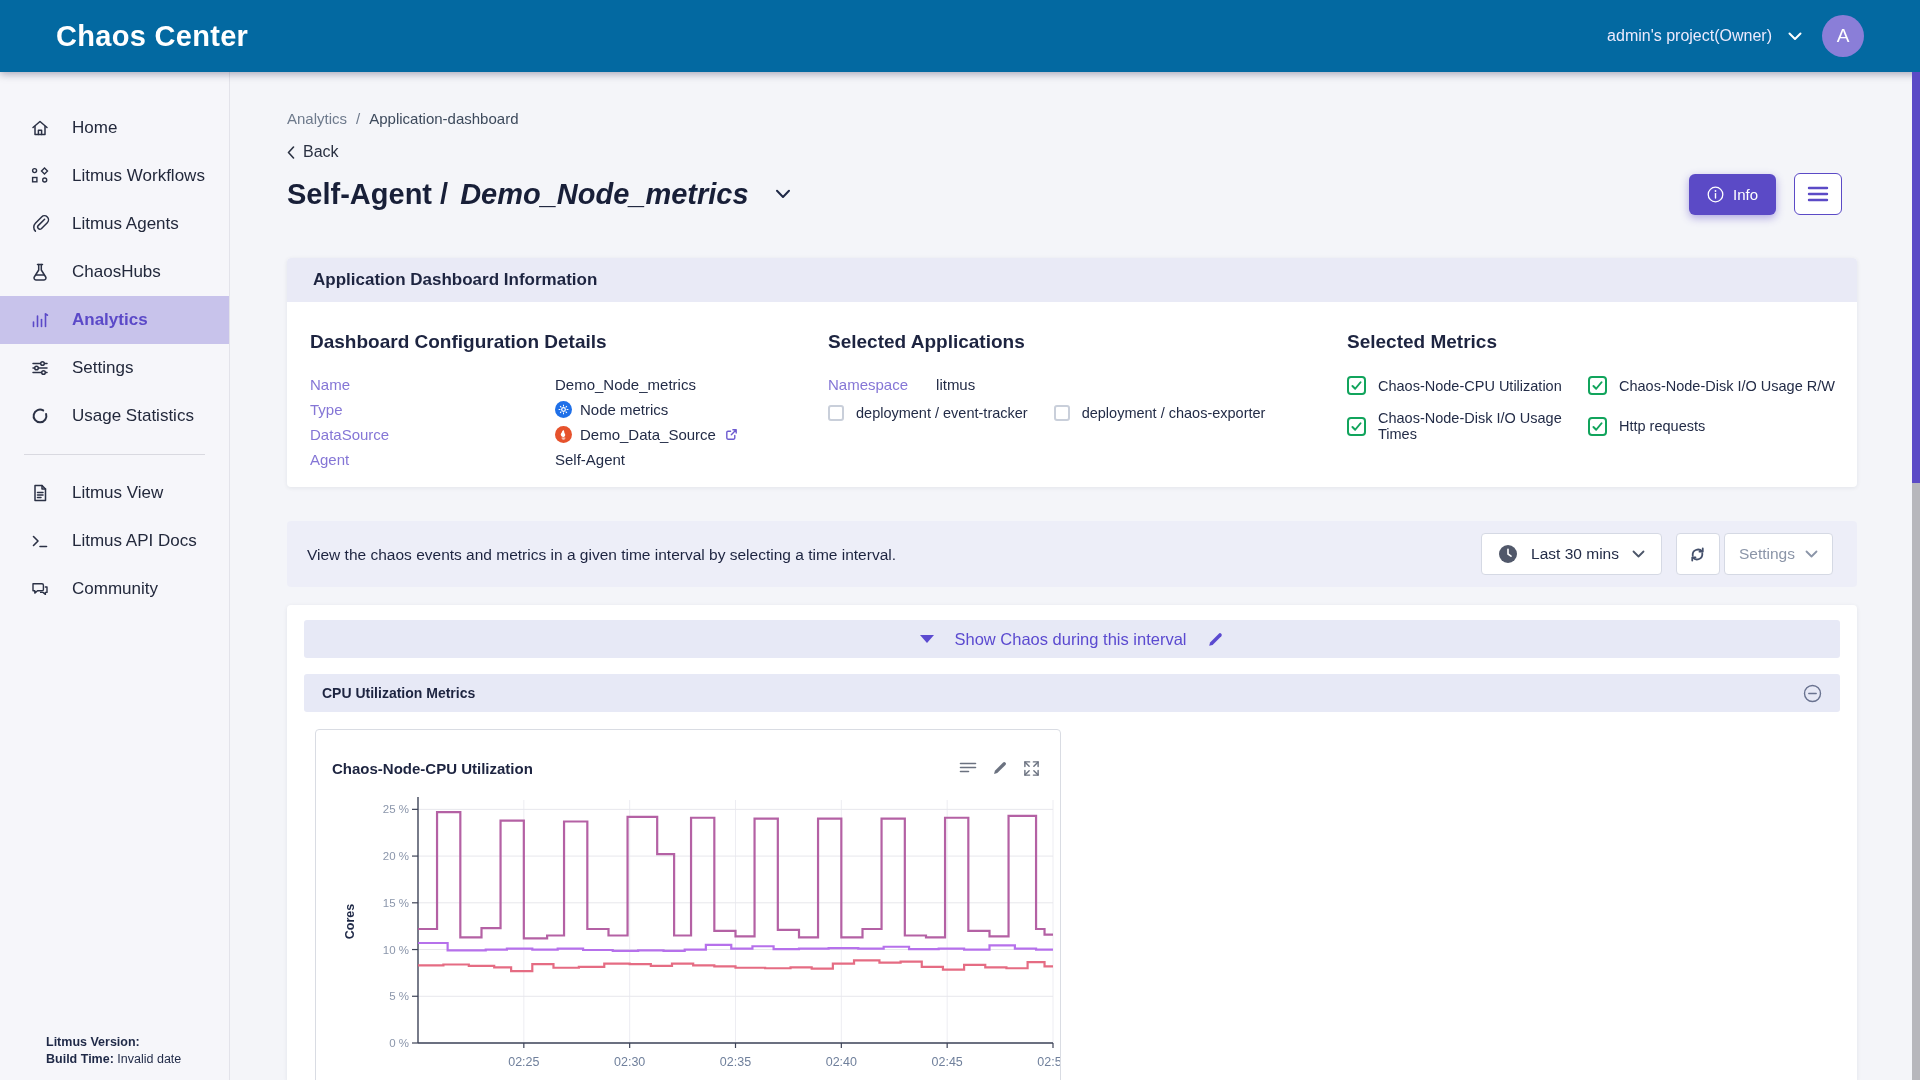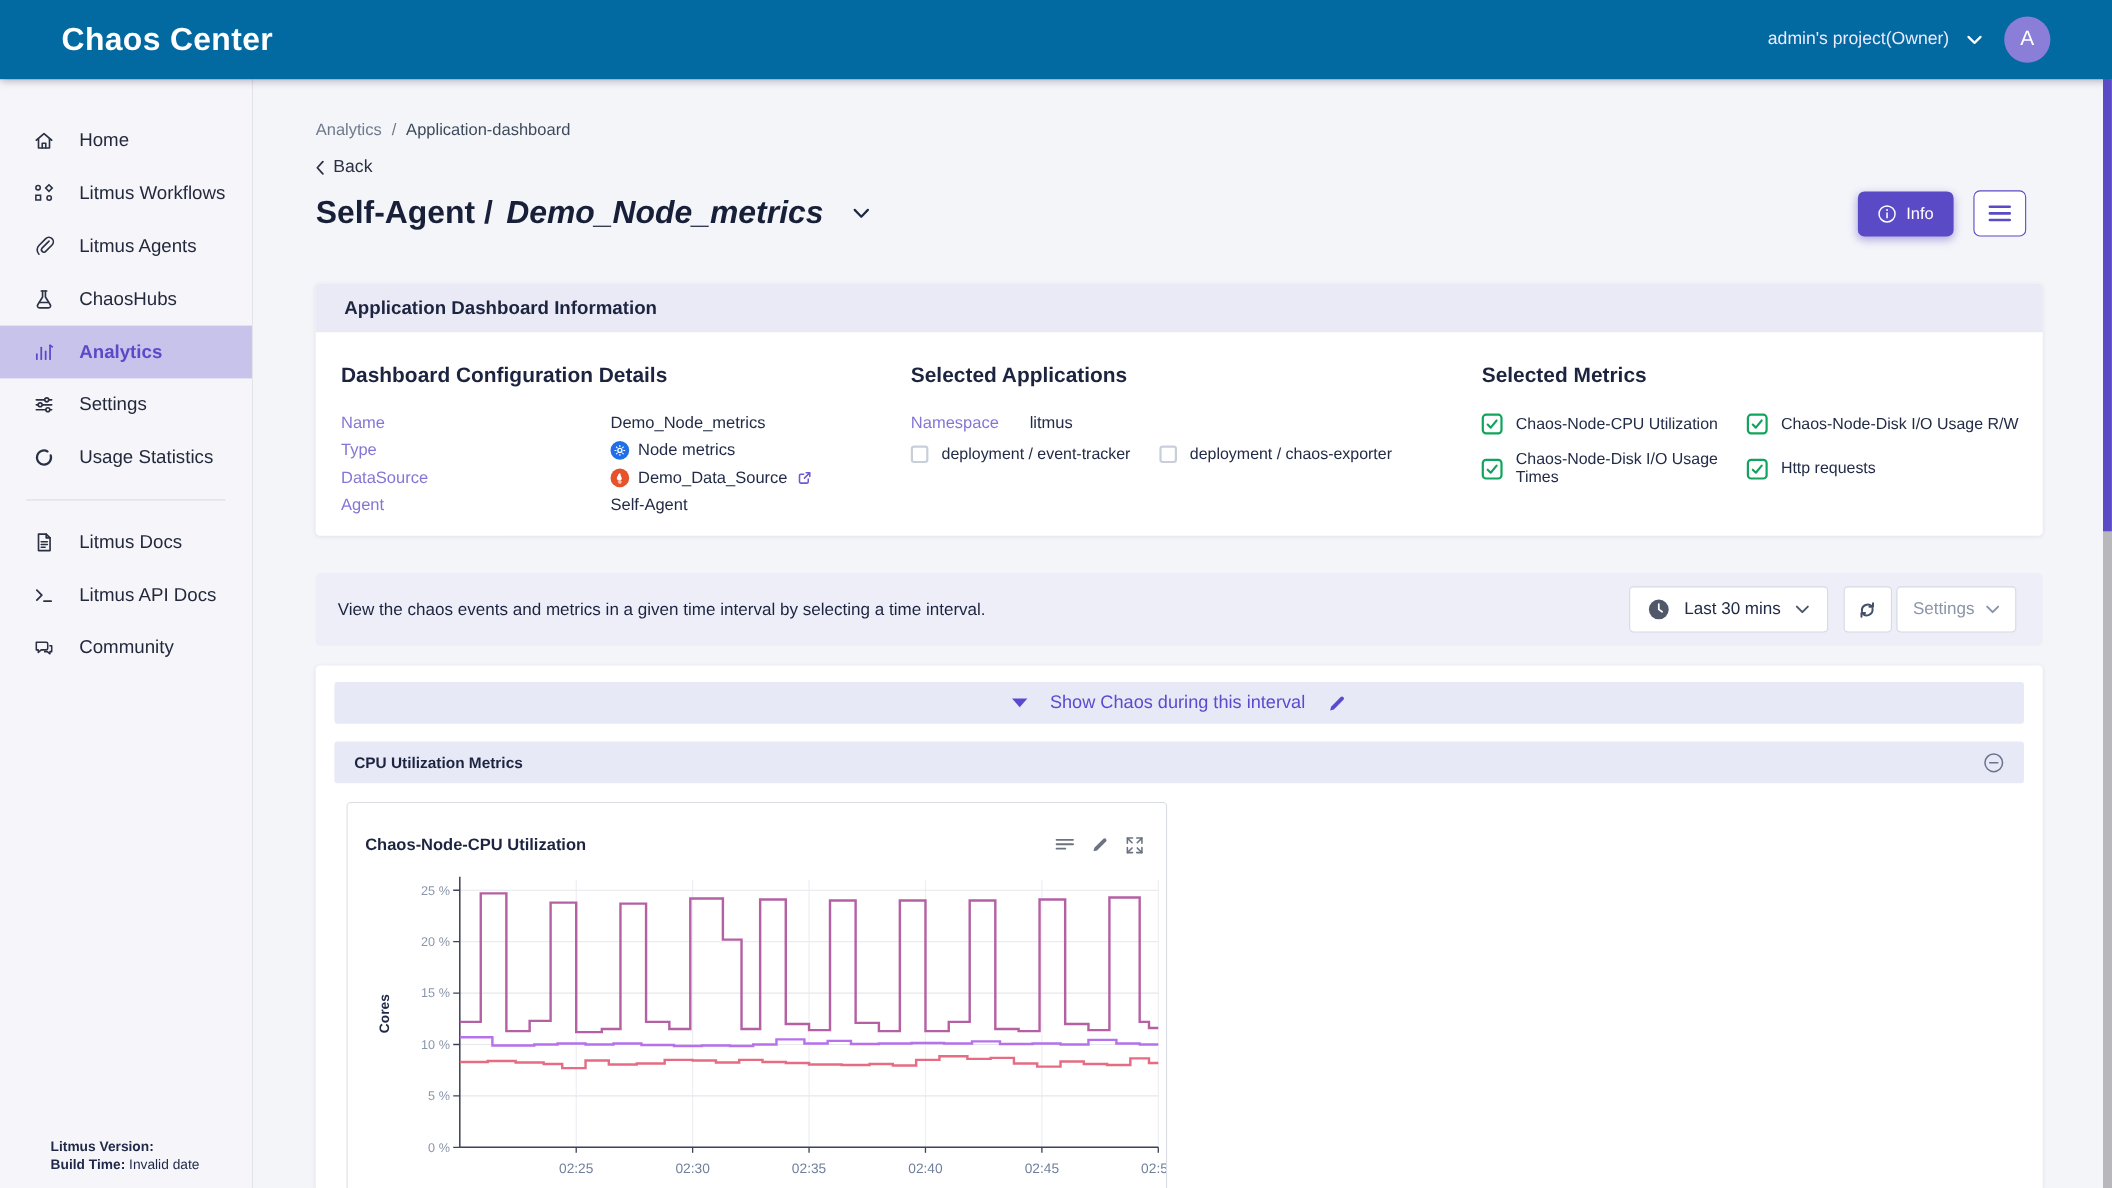--- a/index.html
+++ b/index.html
@@ -201,21 +201,21 @@
   <div class="nav-item">
     <span class="nav-icon">
       <svg width="20" height="20" viewBox="0 0 20 20" fill="none" stroke="currentColor" stroke-width="1.5" stroke-linecap="round" stroke-linejoin="round">
           <path d="M5 2.5 H12 L15.5 6 V17.5 H5 Z"></path>
           <path d="M12 2.5 V6 H15.5"></path>
           <path d="M7.5 9.5 H13"></path>
           <path d="M7.5 12 H13"></path>
           <path d="M7.5 14.5 H11"></path>
         </svg>
     </span>
-    <span class="nav-label">Litmus Docs</span>
+    <span class="nav-label">Litmus View</span>
   </div>
   <div class="nav-item">
     <span class="nav-icon">
       <svg width="20" height="20" viewBox="0 0 20 20" fill="none" stroke="currentColor" stroke-width="1.6" stroke-linecap="round" stroke-linejoin="round">
           <path d="M3.5 5.5 L8 10 L3.5 14.5"></path>
           <path d="M10 15.5 H16.5"></path>
         </svg>
     </span>
     <span class="nav-label">Litmus API Docs</span>
   </div>

